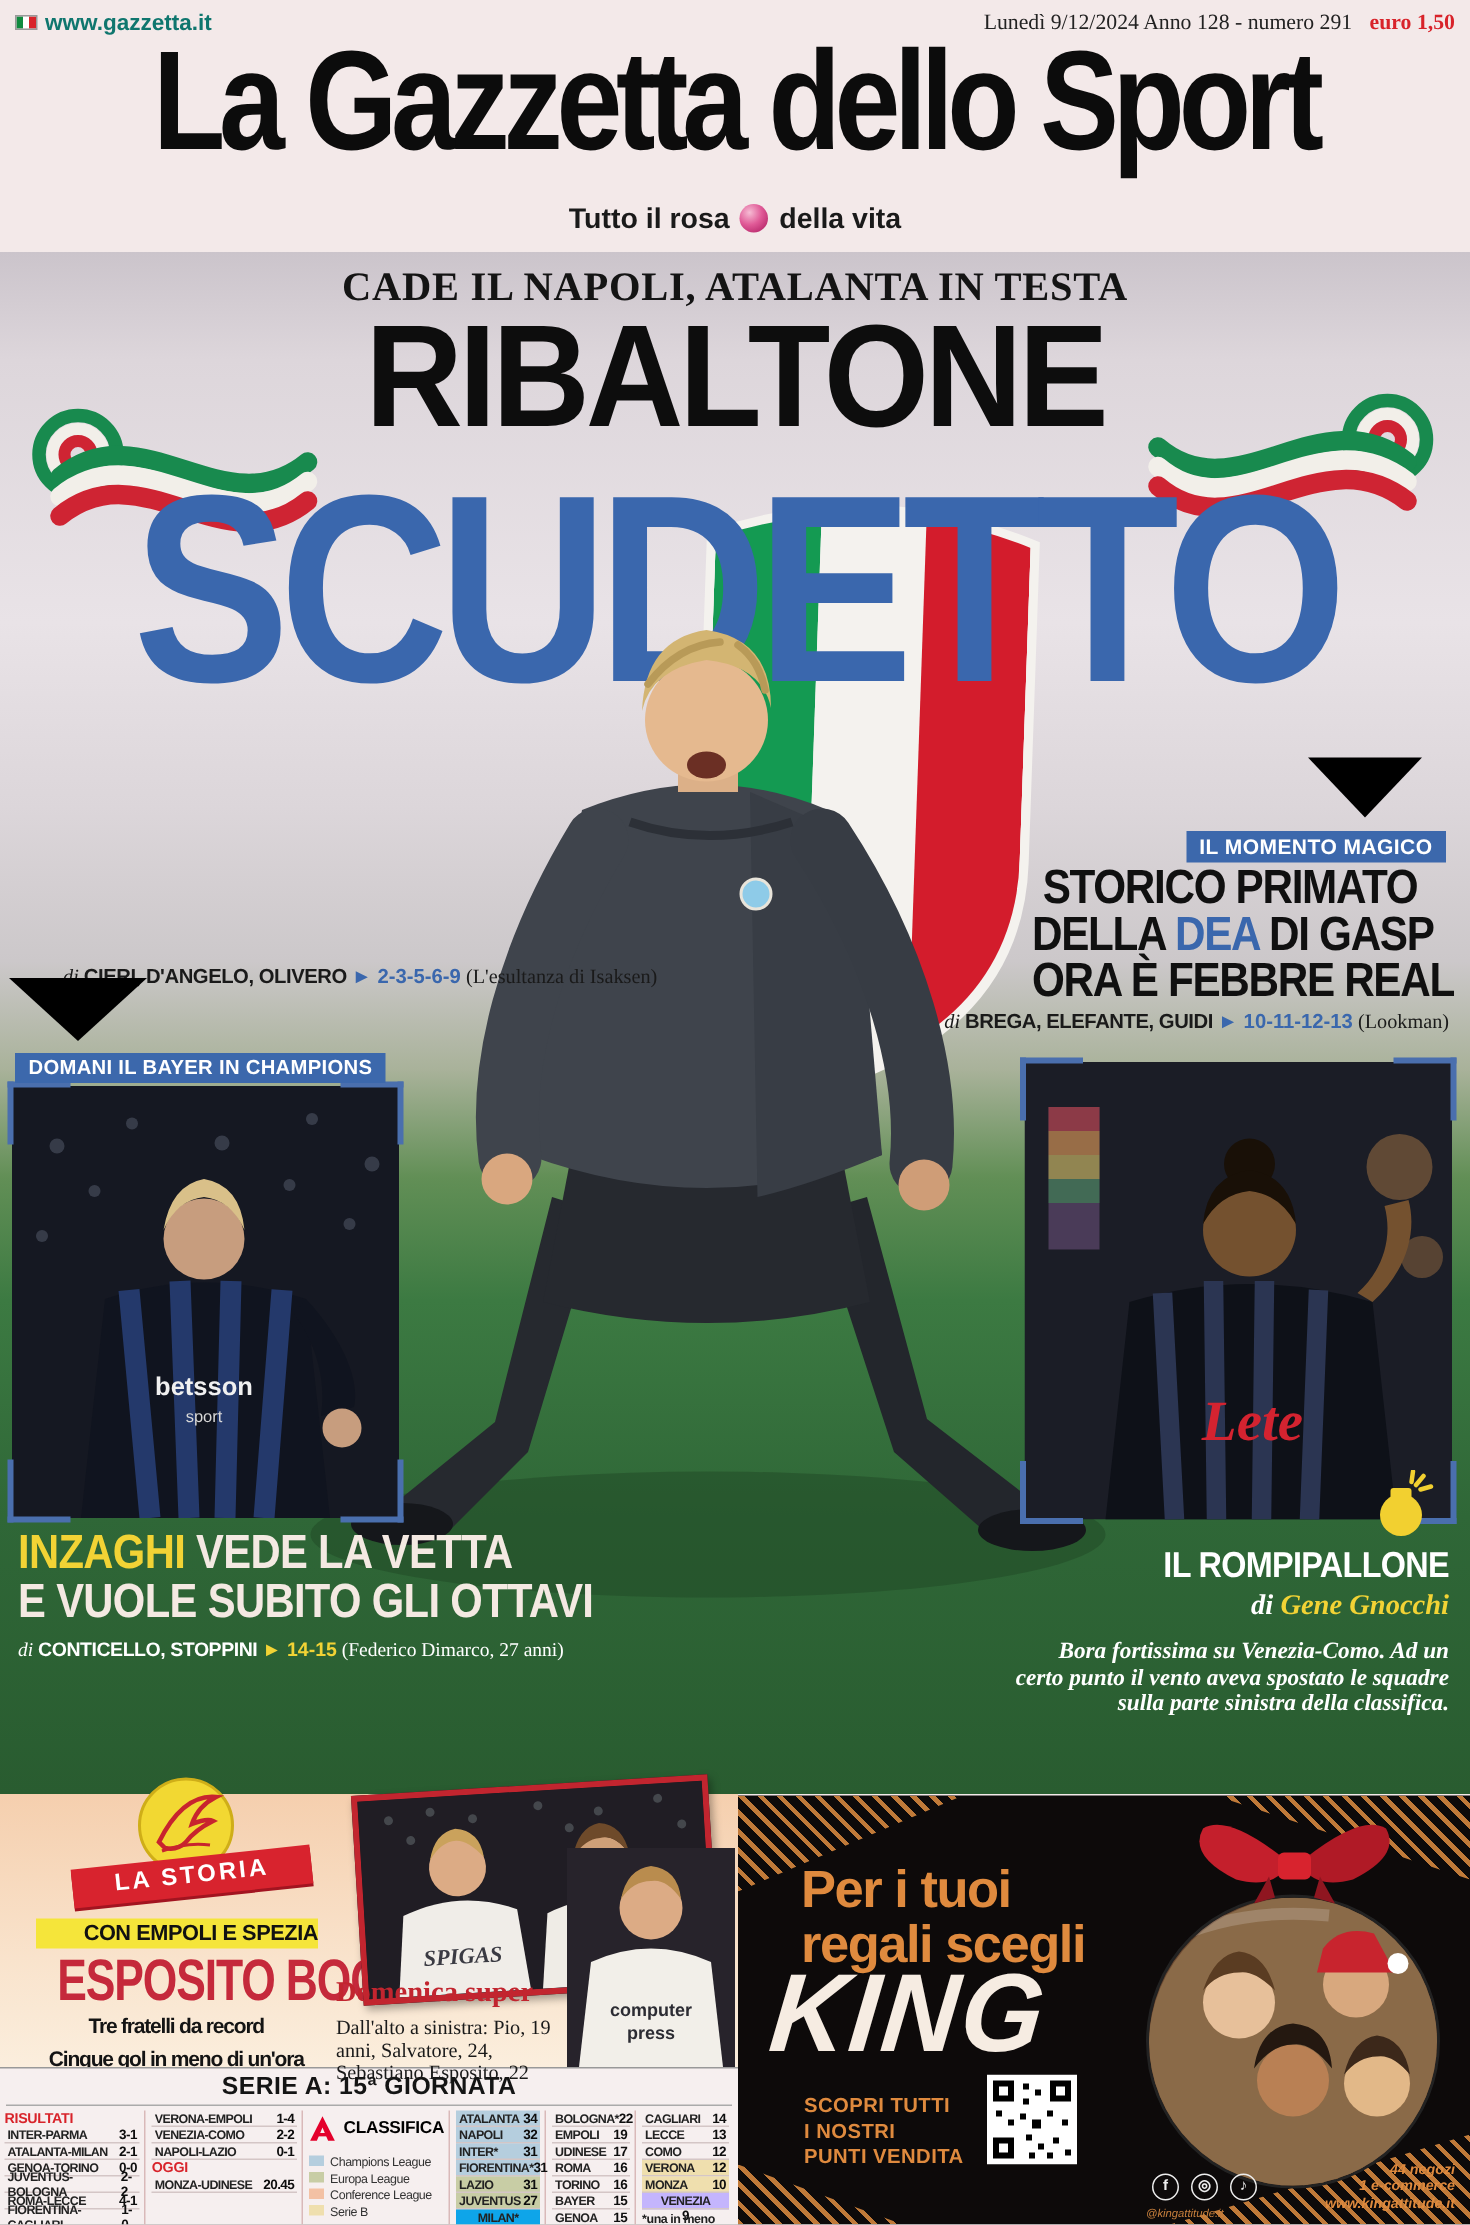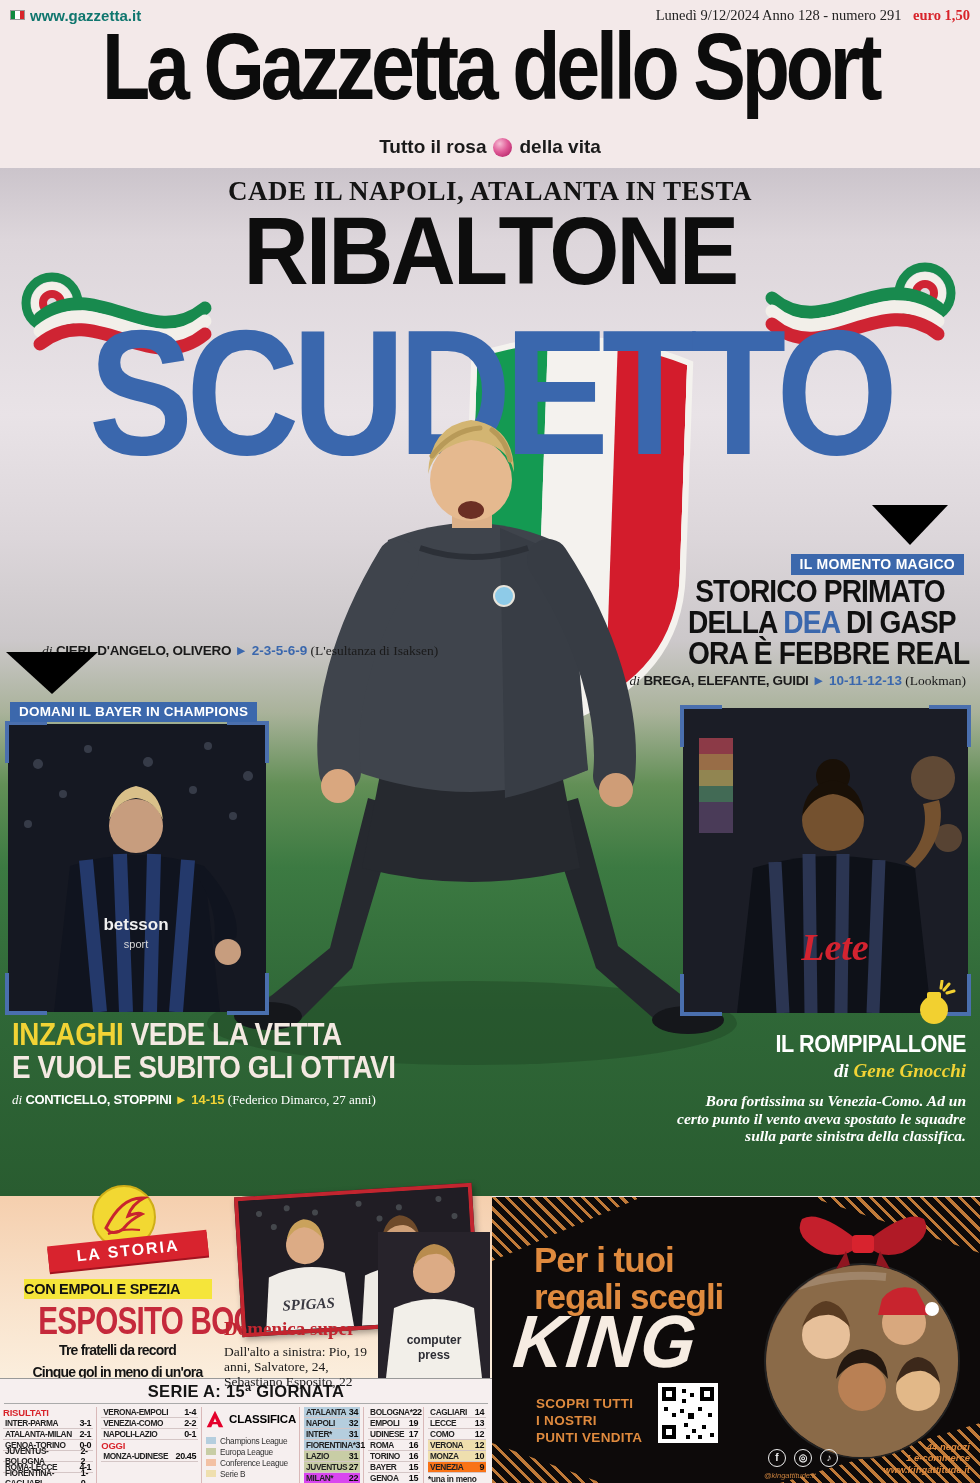--- a/index.html
+++ b/index.html
@@ -14,21 +14,21 @@
   .flag { width:15px; height:10px; display:inline-block;
           background:linear-gradient(90deg,#108a3f 33%,#fff 33% 66%,#d8232a 66%); border:1px solid #999;}
   .dateline { font-family:"Liberation Serif",serif; font-size:14.5px; color:#222; }
   .price { color:#d8232a; font-weight:bold; margin-left:8px; }
 
   
   #masthead { position:absolute; top:18px; left:0; width:100%; text-align:center; }
   .mast-title { display:inline-block; font-weight:bold; font-size:94px; line-height:1.05;
                 letter-spacing:-5px; color:#0c0c0c; transform:scaleX(.84); transform-origin:center top; white-space:nowrap;}
   #tagline { position:absolute; top:136px; left:0; width:100%; display:flex;
-             justify-content:center; align-items:center; gap:7px; font-weight:bold;
+             justify-content:center; align-items:flex-start; gap:7px; font-weight:bold;
              font-size:19px; color:#1a1a1a; }
   .pinkball { width:19px; height:19px; border-radius:50%;
               background:radial-gradient(circle at 35% 30%,#f6bcd4,#e05a97 45%,#a8145a); }
 
   
   .fel-ad { position:absolute; top:172px; width:182px; height:118px; background:#f6ecec;
             border:1px solid #e4d4d4; font-family:"Liberation Sans",sans-serif;}
   #fel-left { left:5px; } #fel-right { right:5px; }
   .fel-shop { height:20px; text-align:center; font-weight:bold; font-size:11.5px; color:#111; line-height:20px;}
   .fel-body { display:flex; height:58px; }
@@ -116,21 +116,21 @@
   #bomb { position:absolute; top:-50px; right:10px; }
 
   
   #storia { position:absolute; top:1196px; left:0; width:492px; height:182px;
             background:linear-gradient(180deg,#f5cfae,#f9e3cc 60%,#fbeedd); overflow:visible; }
   #emblem { position:absolute; top:-12px; left:88px; }
   #ribbon { position:absolute; top:42px; left:48px; width:160px; background:#d8232e; color:#fff;
             text-align:center; font-weight:bold; font-size:16px; letter-spacing:2px; padding:4px 0;
             transform:rotate(-6deg); box-shadow:0 2px 0 #a21420; z-index:3;}
   #storia-kicker { position:absolute; top:83px; left:24px; width:188px; background:#f5e53a;
-            text-align:left; color:#111; font-weight:bold; font-size:14.5px; padding:2px 0; letter-spacing:-.3px;}
+            text-align:right; color:#111; font-weight:bold; font-size:14.5px; padding:2px 0; letter-spacing:-.3px;}
   #storia-hl { position:absolute; top:103px; left:0; width:235px; text-align:center; }
   #storia-hl span { display:inline-block; font-size:39px; font-weight:bold; color:#c5293b;
             letter-spacing:-1px; transform:scaleX(.76); transform-origin:center top; white-space:nowrap;}
   #storia-sub { position:absolute; top:143px; left:0; width:235px; text-align:center;
             font-size:14px; font-weight:bold; color:#141414; line-height:22px; letter-spacing:-.8px;}
   #storia-byline { position:absolute; top:190px; left:0; width:235px; text-align:center; font-size:12.5px;}
   #storia-byline .pg { color:#c5293b; }
 
   #spezia-frame { position:absolute; top:-6px; left:238px; width:238px; height:140px;
             border:4px solid #c2252f; transform:rotate(-3.5deg); z-index:2; background:#1d1b20;
@@ -572,21 +572,21 @@
               <span class="s">31</span>
             </div>
             <div class="srow" style="background: rgb(200, 205, 165);">
               <span class="t">LAZIO</span>
               <span class="s">31</span>
             </div>
             <div class="srow" style="background: rgb(200, 205, 165);">
               <span class="t">JUVENTUS</span>
               <span class="s">27</span>
             </div>
-            <div class="srow" style="background: #d946ef;">
+            <div class="srow" style="background: #0ea5e9; flex-direction: column;">
               <span class="t">MILAN*</span>
               <span class="s">22</span>
             </div>
           </div>
         </div>
       <div class="scol col-st2">
           <div id="st2">
             <div class="srow">
               <span class="t">BOLOGNA*</span>
               <span class="s">22</span>
@@ -632,21 +632,21 @@
               <span class="s">12</span>
             </div>
             <div class="srow" style="background: rgb(239, 223, 174);">
               <span class="t">VERONA</span>
               <span class="s">12</span>
             </div>
             <div class="srow" style="background: rgb(239, 223, 174);">
               <span class="t">MONZA</span>
               <span class="s">10</span>
             </div>
-            <div class="srow" style="background: #f97316;">
+            <div class="srow" style="background: #c4b5fd; flex-direction: column;">
               <span class="t">VENEZIA</span>
               <span class="s">9</span>
             </div>
           </div>
         <div class="foot">*una in meno</div>
       </div>
     </div>
   </div>
 
   <div id="king">

